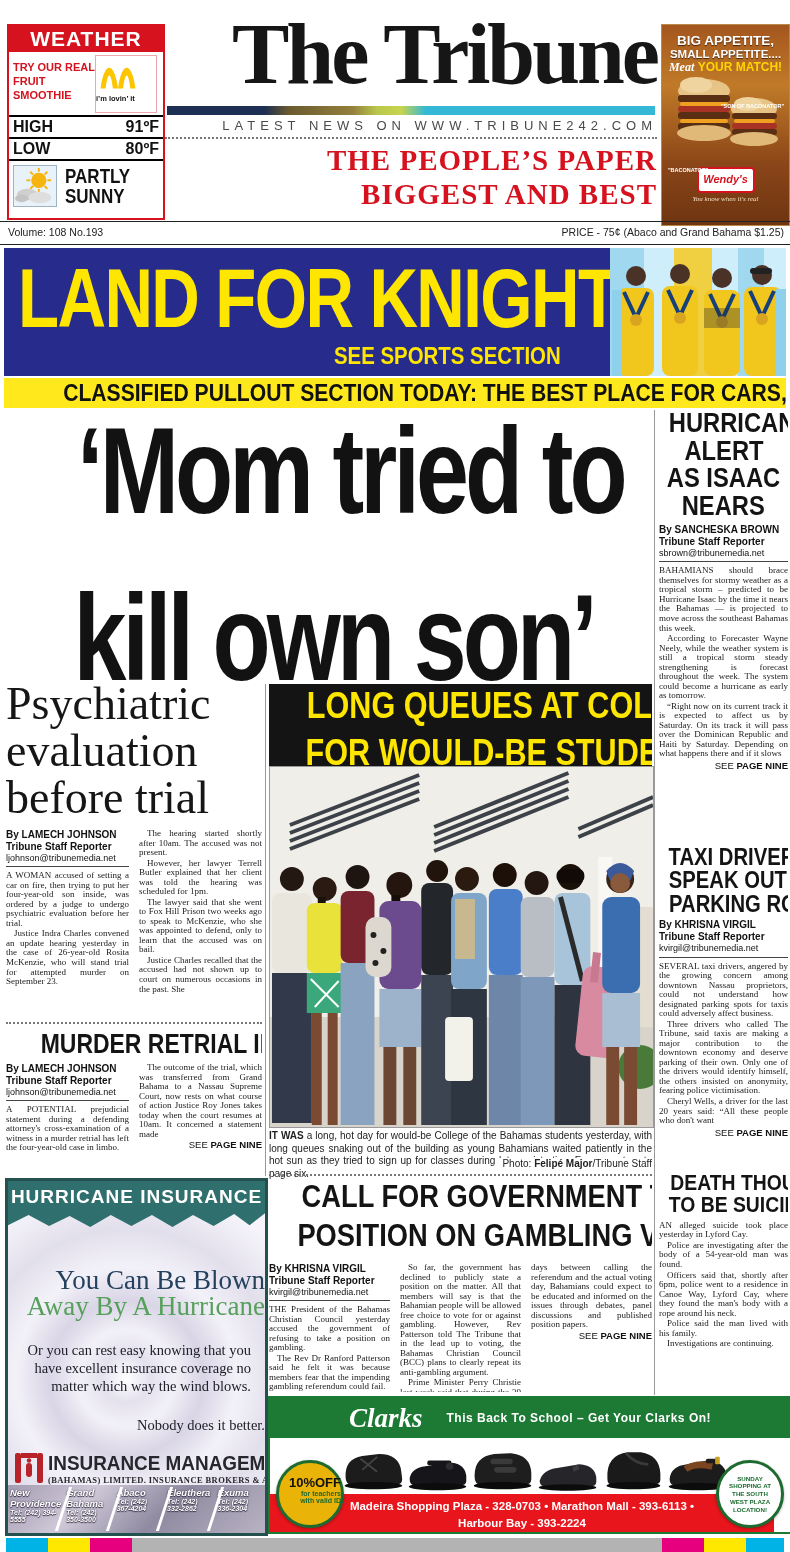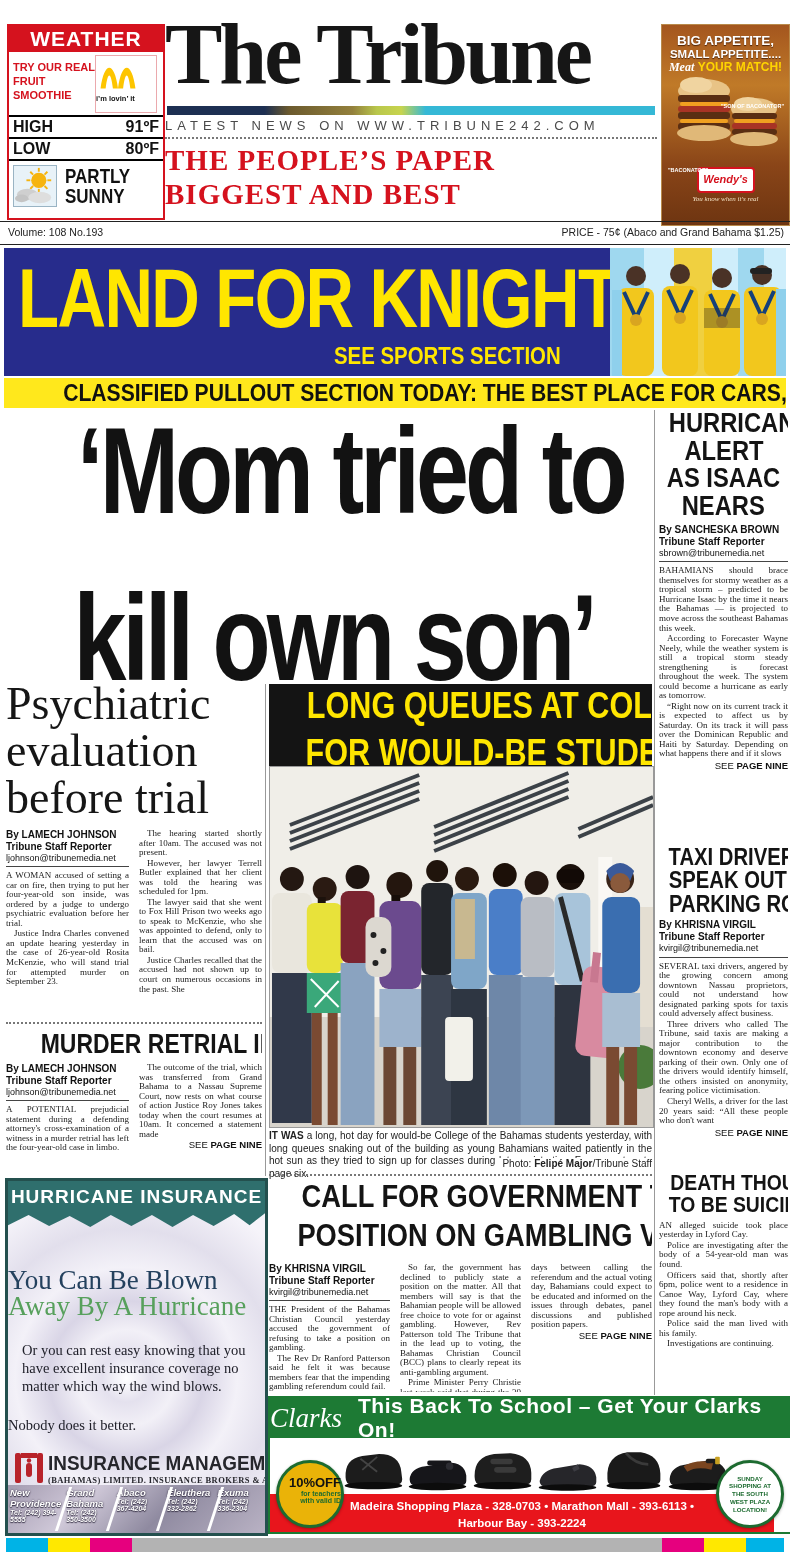--- a/index.html
+++ b/index.html
@@ -1,20 +1,20 @@
 <!DOCTYPE html>
 <html><head>
 <meta charset="utf-8">
 <style>
   html,body{margin:0;padding:0;background:#fff}
   #page{position:relative;width:790px;height:1552px;background:#fff;overflow:hidden;
         font-family:"Liberation Sans",sans-serif;color:#111}
   .abs{position:absolute}
   .ser{font-family:"Liberation Serif",serif}
-  .ctr{text-align:left}
+  .ctr{text-align:right}
   .sqz{display:inline-block;white-space:nowrap;font-weight:bold}
   
   .bt p{margin:0 0 1px 0;text-align:justify;font:9px/1.06 "Liberation Serif",serif;text-indent:8px;color:#1a1a1a}
   .bt p.lead{text-indent:0}
   .jump{text-align:right;font:bold 9.5px/1.3 "Liberation Sans",sans-serif;color:#111}
   .jump .see{font-weight:normal}
   .byline{font:bold 10px/1.18 "Liberation Sans",sans-serif;border-bottom:1px solid #444;
           padding-bottom:3px;margin-bottom:4px;break-inside:avoid}
   .byline .em{font-weight:normal;font-size:9px}
   .railhead{font-weight:bold;text-align:center;line-height:1.02;color:#141414}
@@ -468,22 +468,22 @@
       <div class="slashdiv"></div>
       <div class="loc">
         <div style="font-size:9.5px">Exuma</div>
         <div style="font-size:7px">Tel: (242) 336-2304</div>
       </div>
     </div>
   </div>
 
   <div class="abs" style="left:268px;top:1396px;width:520px;height:134px;border:2px solid #1d7a34;background:#fff;overflow:visible">
     <div style="background:#1d7a34;height:40px;display:flex;align-items:center;justify-content:center;border-bottom:2px solid #fff">
-      <span class="ser" style="color:#fff;font-weight:normal;font-style:italic;font-size:27px;margin-right:16px">Clarks</span>
-      <span style="color:#fff;font-weight:bold;font-size:21px;letter-spacing:.5px">This Back To School – Get Your Clarks On!</span>
+      <span class="ser" style="color:#fff;font-weight:bold;font-style:italic;font-size:27px;margin-right:24px">Clarks</span>
+      <span style="color:#fff;font-weight:bold;font-size:12px;letter-spacing:.5px">This Back To School – Get Your Clarks On!</span>
     </div>
     <div style="display:flex;justify-content:space-around;padding:2px 60px 0 70px">
       <svg width="66" height="52" viewBox="0 0 70 52">
         <path d="M6 36 Q5 16 24 13 L42 11 Q64 11 66 30 L67 38 Q67 44 59 44 L13 44 Q6 44 6 36Z" fill="#1c1c1c"></path>
         <path d="M22 16 L40 30 M40 14 L24 28" stroke="#444" stroke-width="2"></path>
         <ellipse cx="36" cy="45" rx="31" ry="4" fill="#0c0c0c"></ellipse>
       </svg>
       <svg width="66" height="52" viewBox="0 0 70 52">
         <path d="M5 38 Q6 26 22 24 L46 20 Q64 20 66 34 L66 40 Q66 45 58 45 L12 45 Q5 45 5 38Z" fill="#16161a"></path>
         <rect x="24" y="18" width="26" height="5" rx="2" fill="#16161a"></rect>

